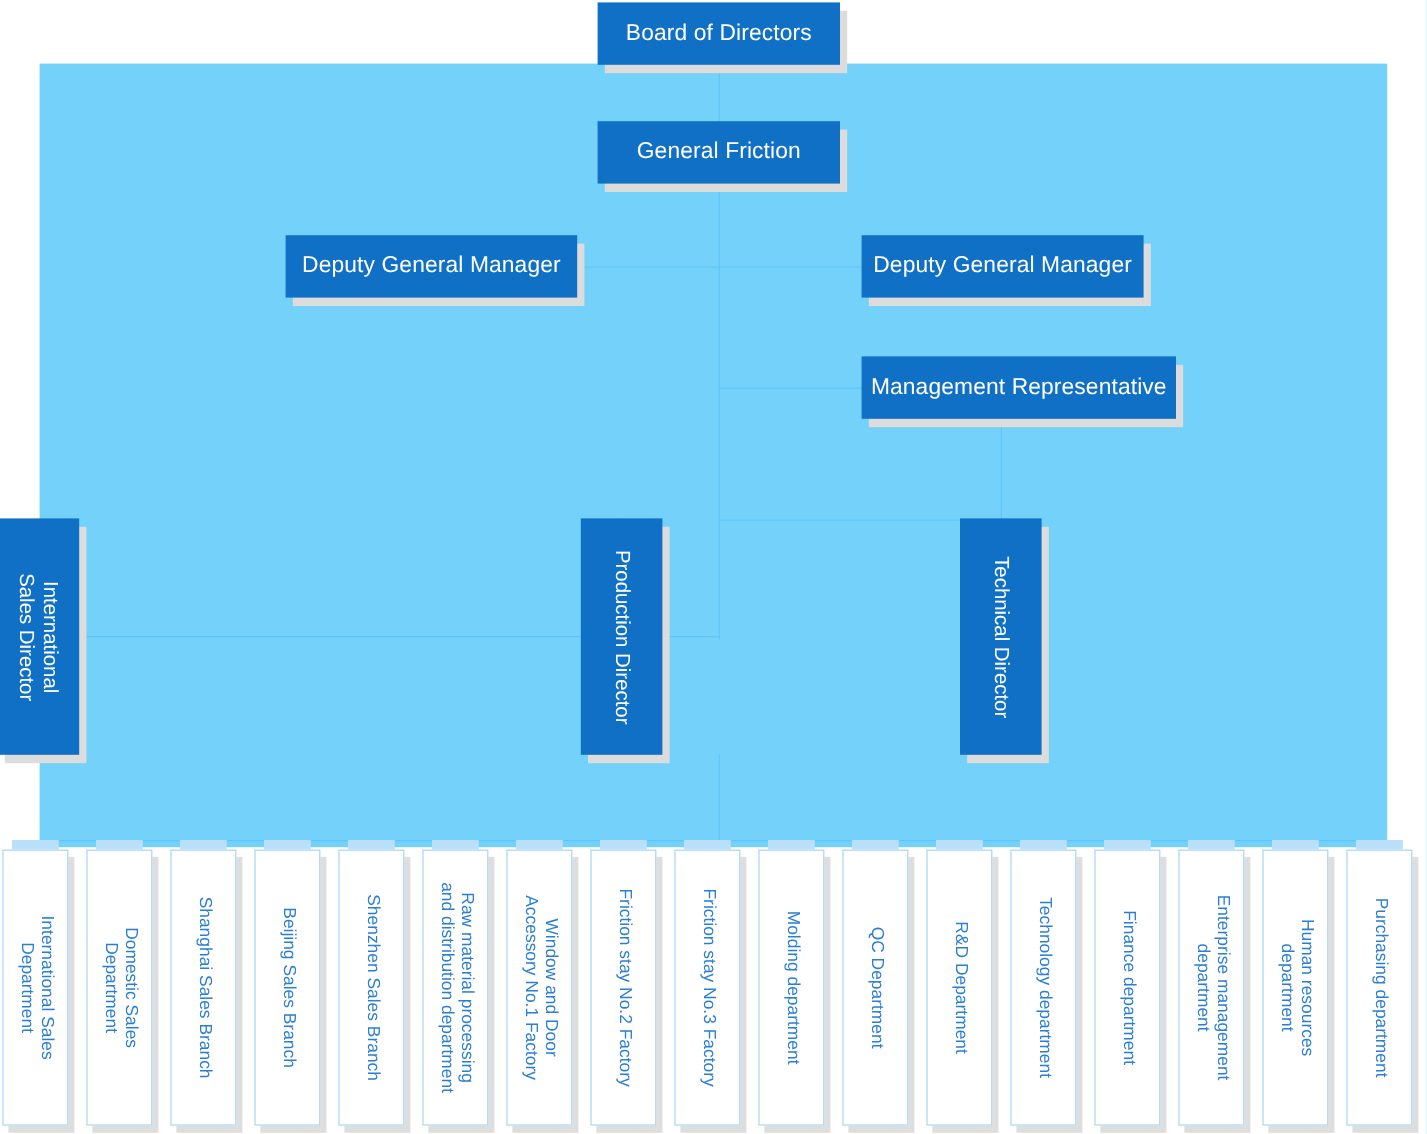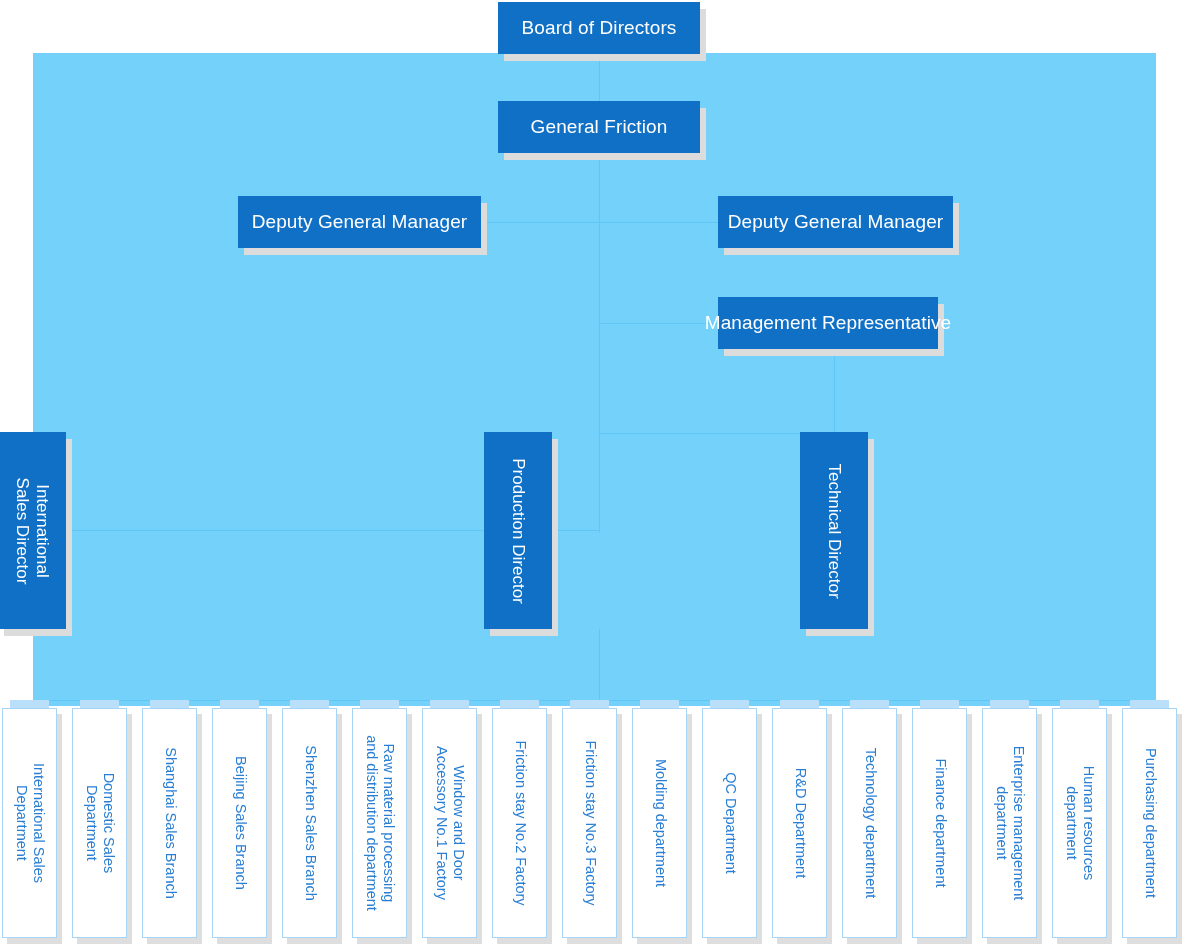--- a/index.html
+++ b/index.html
@@ -124,21 +124,21 @@
       </div>
       <div class="nodebox exec" style="left: 498px; top: 101px; width: 202px;">
         <span class="lbl">General Friction</span>
       </div>
       <div class="nodebox exec" style="left: 238px; top: 196px; width: 243px;">
         <span class="lbl">Deputy General Manager</span>
       </div>
       <div class="nodebox exec" style="left: 718px; top: 196px; width: 235px;">
         <span class="lbl">Deputy General Manager</span>
       </div>
-      <div class="nodebox exec" style="left: 718px; top: 297px; width: 220px;">
+      <div class="nodebox exec" style="left: 718px; top: 297px; width: 262px;">
         <span class="lbl">Management Representative</span>
       </div>
     </div>
 
   <div id="director-layer">
       <div class="nodebox vbox" style="left: -2px; top: 432px; width: 68px; height: 197px;">
         <div class="rot">
           <div>International</div>
           <div>Sales Director</div>
         </div>

